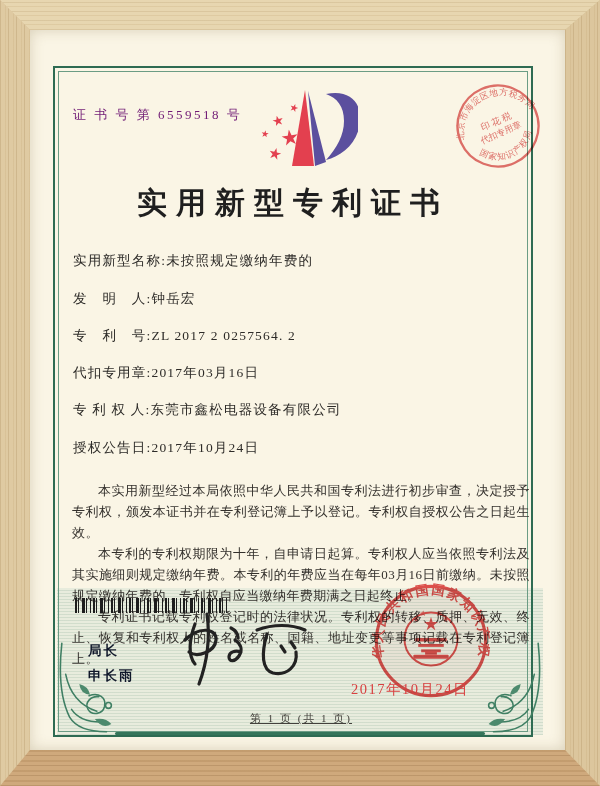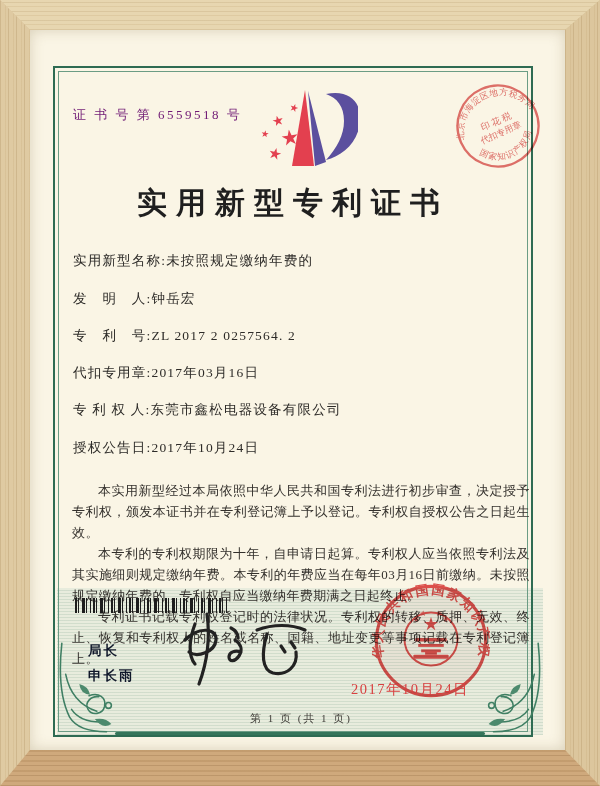--- a/index.html
+++ b/index.html
@@ -37,21 +37,21 @@
          color:#33302c;text-align:justify;}
   .paras p{margin:0;text-indent:2em;letter-spacing:.4px;}
   .barcode{position:absolute;left:75px;top:598px;width:152px;height:15px;
     background:repeating-linear-gradient(90deg,#1d1d1d 0 2px,rgba(0,0,0,0) 2px 3px,#1d1d1d 3px 4px,rgba(0,0,0,0) 4px 7px,#1d1d1d 7px 10px,rgba(0,0,0,0) 10px 11px,#1d1d1d 11px 12px,rgba(0,0,0,0) 12px 15px,#1d1d1d 15px 16px,rgba(0,0,0,0) 16px 18px);}
   .bureau{position:absolute;left:88px;top:638px;font-family:"Liberation Sans","DejaVu Sans",sans-serif;
           font-size:13.5px;font-weight:700;color:#0f172a;letter-spacing:2px;line-height:25px;}
   .sig{position:absolute;left:160px;top:610px;}
   .seal{position:absolute;left:372px;top:582px;opacity:.93;mix-blend-mode:multiply;}
   .seal-date{position:absolute;left:351px;top:680px;font-size:14.5px;letter-spacing:1.5px;color:#d84040;z-index:12;}
   .footer{position:absolute;left:53px;width:496px;top:711px;text-align:center;font-size:11px;
-          letter-spacing:2px;color:#43413c;}
+          letter-spacing:2px;color:#43413c;text-decoration:underline;}
   .tax-stamp{position:absolute;left:452px;top:80px;transform:rotate(-24deg);opacity:.88;mix-blend-mode:multiply;}
   .logo{position:absolute;left:248px;top:88px;}
   .flourish{position:absolute;top:640px;}
   .fl-left{left:56px;}
   .fl-right{left:476px;transform:scaleX(-1);}
   .bottom-rule{position:absolute;left:115px;top:732px;width:370px;height:2.5px;background:#35755a;border-radius:2px;}
 </style>
 </head>
 <body>
 

